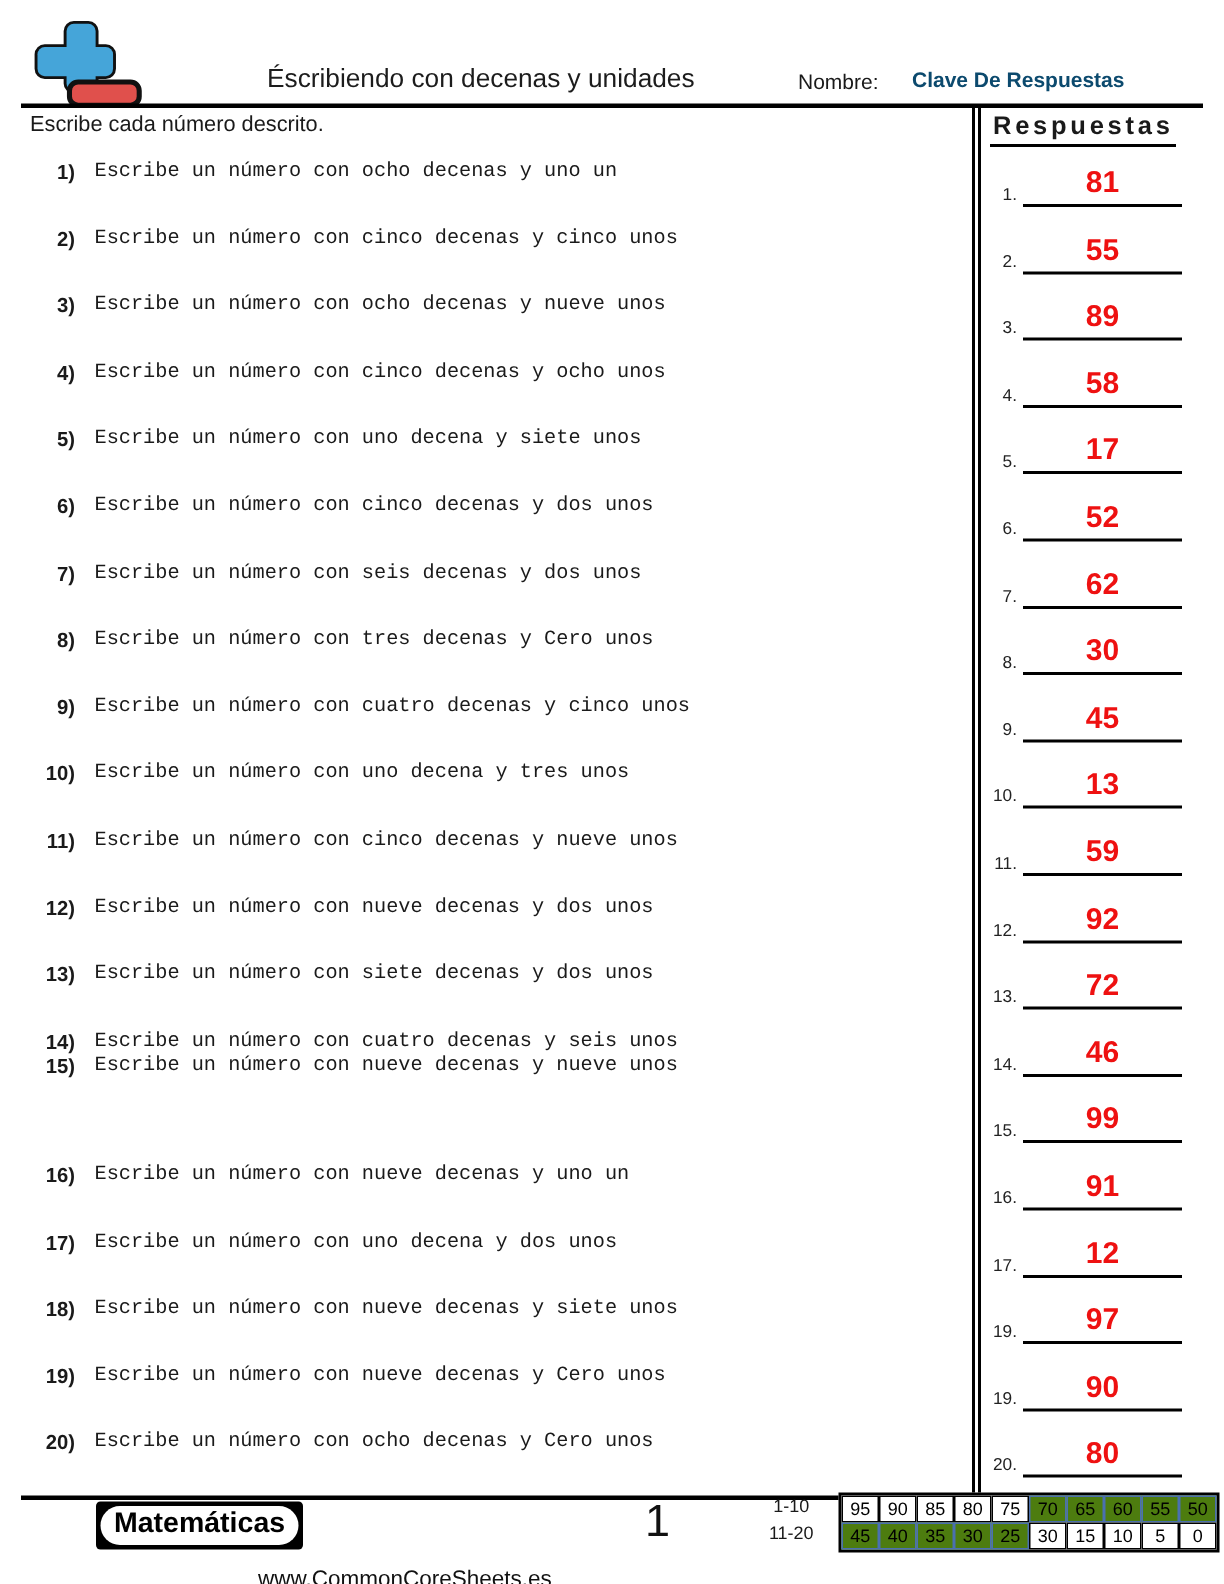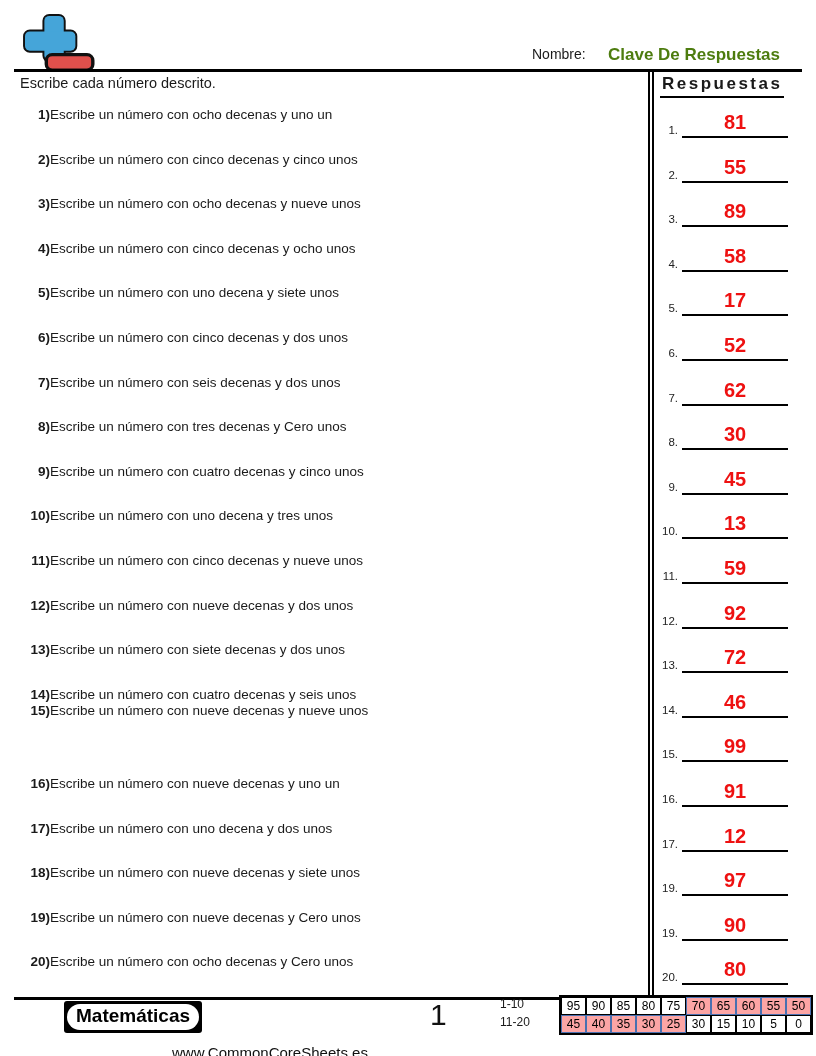--- a/index.html
+++ b/index.html
@@ -5,72 +5,73 @@
   html,body{margin:0;padding:0;background:#888;}
   .page{
     position:relative;width:816px;height:1056px;background:#fff;
     font-family:"Liberation Sans", sans-serif;color:#1a1a1a;overflow:hidden;
     margin:0 auto;
   }
   
   .logo{position:absolute;left:14px;top:12px;}
   .ws-title{position:absolute;left:178px;top:42px;font-size:17.5px;color:#1c1c1c;white-space:nowrap;}
   .name-label{position:absolute;left:532px;top:46px;font-size:14px;}
-  .name-value{position:absolute;left:608px;top:45px;font-size:17px;font-weight:bold;color:#4d7c0f;white-space:nowrap;}
+  .name-value{position:absolute;left:608px;top:45px;font-size:14px;font-weight:bold;color:#0c4a6e;white-space:nowrap;}
   .header-rule{position:absolute;left:14px;top:69px;width:788px;height:3px;background:#000;}
   .instruction{position:absolute;left:20px;top:75px;font-size:14.5px;font-weight:normal;}
   
   .divider{position:absolute;left:648px;top:71px;height:926px;width:2px;
     border-left:2px solid #000;border-right:2px solid #000;}
   
   .answers-title{position:absolute;left:660px;top:74px;font-size:17px;font-weight:bold;
     letter-spacing:2.5px;border-bottom:2.5px solid #000;padding:0 2px 2px 2px;}
   .answers{position:absolute;left:654px;top:0;width:140px;height:1000px;}
   .a-row{position:absolute;left:0;width:140px;height:32px;}
   .a-num{position:absolute;left:0;bottom:2px;width:24px;text-align:right;font-size:11.5px;color:#222;}
   .a-val{position:absolute;left:28px;bottom:4px;width:106px;text-align:center;
     font-size:20px;font-weight:bold;color:#ee1111;}
   .a-line{position:absolute;left:28px;bottom:0;width:106px;border-bottom:2px solid #000;height:0;}
   
   .questions{position:absolute;left:0;top:106px;width:645px;}
   .q-row{position:absolute;left:0;width:640px;display:flex;line-height:18px;font-size:13.5px;}
   .q-num{width:50px;text-align:right;font-weight:bold;flex:0 0 50px;}
-  .q-text{white-space:nowrap;}
+  .q-text{margin-left:13px;white-space:nowrap;font-family:Liberation Mono, monospace;}
   
   .footer-rule{position:absolute;left:14px;top:997px;width:788px;height:3px;background:#000;}
   .badge{position:absolute;left:24px;top:1001px;background:#000;border-radius:3px;padding:3px;margin-left:40px;}
   .badge-pill{background:#fff;border-radius:16px;padding:1px 9px 3px 9px;
     font-size:19px;font-weight:bold;color:#000;white-space:nowrap;}
   .website{position:absolute;left:172px;top:1012px;font-size:15px;color:#111;margin-top:32px;}
   .page-num{position:absolute;left:430px;top:998px;font-size:30px;color:#111;}
-  .score-labels{position:absolute;left:500px;top:995px;width:55px;text-align:left;font-size:12px;}
+  .score-labels{position:absolute;left:500px;top:995px;width:55px;text-align:center;font-size:12px;}
   .score-labels div{height:18px;line-height:18px;}
   .score-table{position:absolute;left:559px;top:995px;display:grid;
     grid-template-columns:repeat(10,25px);grid-auto-rows:18px;
     border:2px solid #000;background:#fff;}
   .cell{border:1px solid #000;font-size:12px;line-height:16px;text-align:center;
     box-sizing:border-box;background:#fff;color:#000;}
-  .cell.blue{background:#fca5a5;border-color:#4a70b0;}
+  .cell.blue{background:#4d7c0f;border-color:#4a70b0;}
 </style>
 </head>
 <body>
 
 <div class="page">
 
   <svg class="logo" width="84" height="62" viewBox="0 0 84 64">
     <g>
       <rect x="30" y="4" width="20" height="46" rx="5" fill="#45a5d9" stroke="#111" stroke-width="4"></rect>
       <rect x="10" y="20" width="52" height="20" rx="5" fill="#45a5d9" stroke="#111" stroke-width="4"></rect>
       <rect x="30" y="4" width="20" height="46" rx="5" fill="#45a5d9"></rect>
       <rect x="10" y="20" width="52" height="20" rx="5" fill="#45a5d9"></rect>
     </g>
     <g>
       <rect x="32" y="44" width="48" height="16" rx="6" fill="#e0504c" stroke="#111" stroke-width="3.5"></rect>
     </g>
   </svg>
+  <div class="ws-title">Éscribiendo con decenas y unidades</div>
   <div class="name-label">Nombre:</div>
   <div class="name-value">Clave De Respuestas</div>
   <div class="header-rule"></div>
   <div class="instruction">Escribe cada número descrito.</div>
 
   <div class="divider"></div>
   <div class="answers-title">Respuestas</div>
 
   <div class="answers">
     <div class="a-row" style="top:106px">

